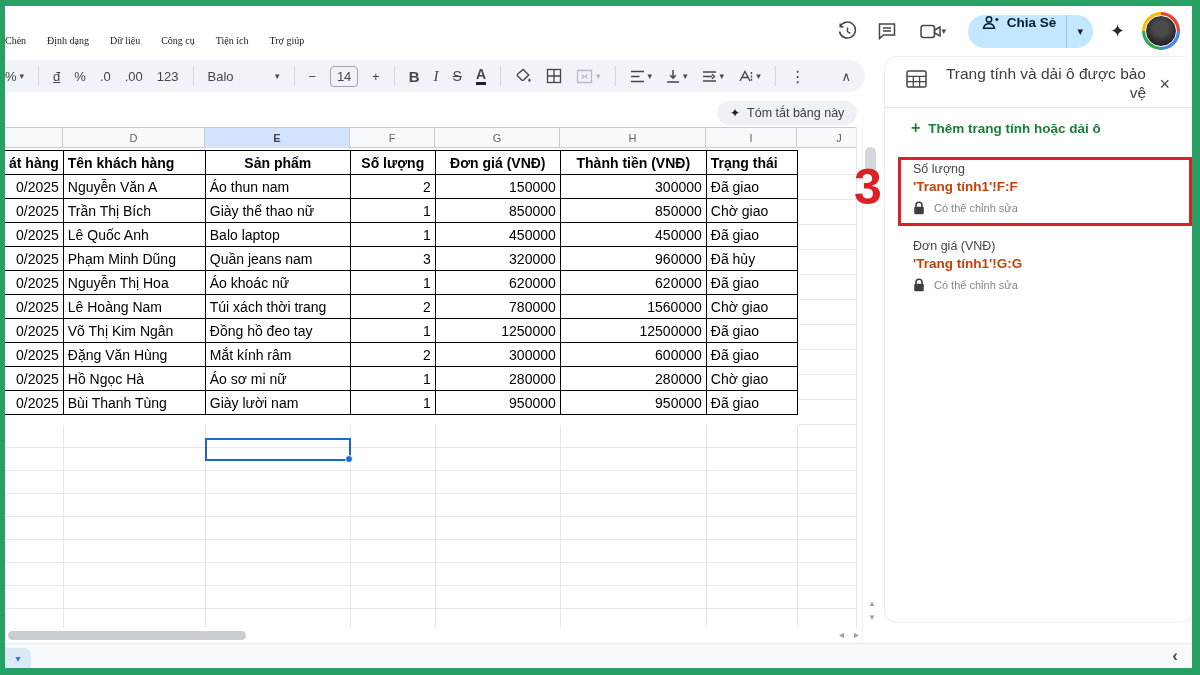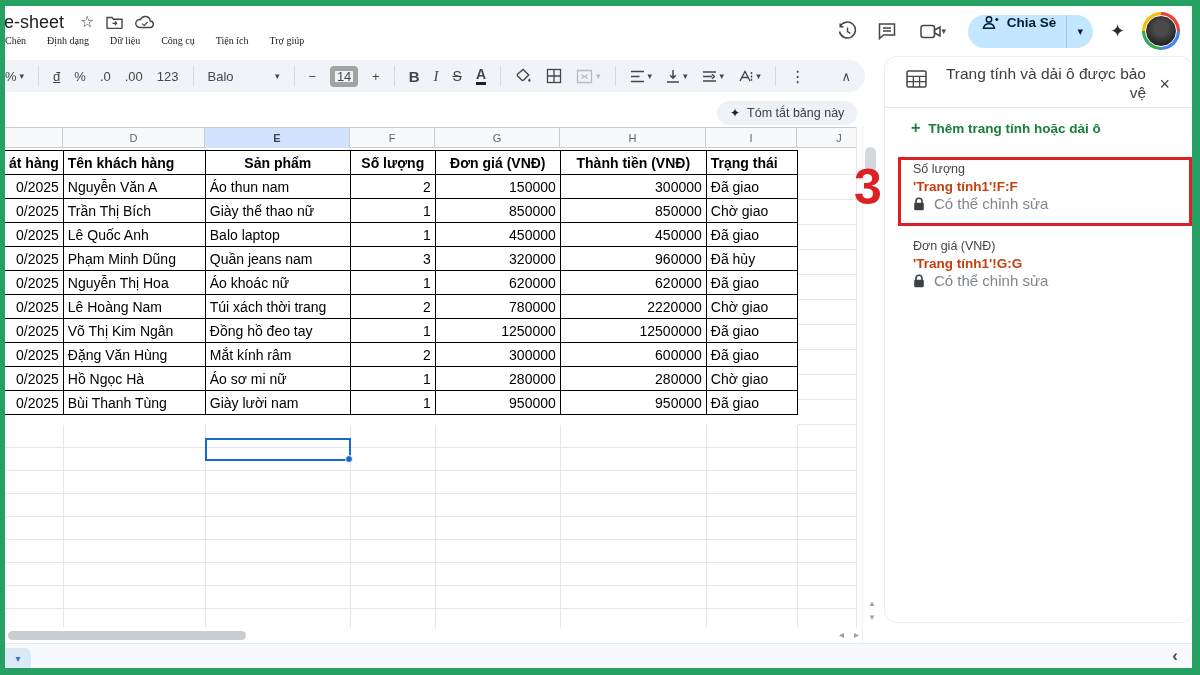--- a/index.html
+++ b/index.html
@@ -28,21 +28,21 @@
 
   
   .toolbar { position:absolute; left:-6px; top:54px; width:866px; height:32px; background:#f0f4f9; border-radius:0 18px 18px 0; display:flex; align-items:center; gap:14px; padding:0 14px 0 6px; color:#444746; }
   .t-item { font-size:13px; color:#444746; display:flex; align-items:center; gap:3px; white-space:nowrap; }
   .t-sep { width:1px; height:20px; background:#d5d9de; }
   .caret { font-size:9px; color:#444746; }
   .t-b { font-weight:700; font-size:15px; }
   .t-i { font-style:italic; font-family:"Liberation Serif",serif; font-size:15px; }
   .t-s { text-decoration:line-through; font-size:14px; }
   .t-a { font-size:14px; font-weight:700; border-bottom:3px solid #202124; line-height:1.05; }
-  .fs-box { width:28px; height:21px; border:5px solid #a3a3a3; border-radius:4px; font-size:13px; display:flex; align-items:center; justify-content:center; background:#f0f4f9; }
+  .fs-box { width:28px; height:21px; border:1px solid #a3a3a3; border-radius:4px; font-size:13px; display:flex; align-items:center; justify-content:center; background:#f0f4f9; }
   .dim { color:#b6bac0; }
   .collapse { margin-left:auto; font-size:13px; color:#444746; }
 
   .ai-chip { position:absolute; left:712px; top:95px; height:24px; padding:0 13px; background:#eef1f5; border-radius:12px; display:flex; align-items:center; gap:7px; }
   .ai-chip .lbl { font-size:12.5px; color:#3c4043; }
   .ai-chip .spark { font-size:12px; color:#202124; }
 
   
   .grid { position:absolute; left:0; top:121px; width:852px; height:501px; overflow:hidden; background:#fff; }
   .col-head { position:absolute; top:0; left:0; height:21px; width:852px; border-top:1px solid #c9cccf; border-bottom:1px solid #c9cccf; background:#f8f9fa; }
@@ -88,52 +88,34 @@
   .panel-title { position:absolute; left:55px; top:7px; width:206px; font-size:15.5px; line-height:19px; color:#3c4043;text-align:right; }
   .panel-close { position:absolute; right:22px; top:17px; font-size:18px; color:#444746; }
   .panel-divider { position:absolute; left:0; top:50px; width:100%; height:1px; background:#e3e6ea; }
   .add-link { position:absolute; left:26px; top:62px; display:flex; align-items:center; gap:8px; color:#188038; }
   .add-link .plus { font-size:16px; font-weight:700; }
   .add-link .txt { font-size:13.5px; font-weight:600; }
 
   .entry { position:absolute; left:28px; width:250px; }
   .entry .name { font-size:12.5px; color:#444746; }
   .entry .range { font-size:13.5px; font-weight:700; color:#c2410c; margin-top:3px; }
-  .entry .perm { display:flex; align-items:center; gap:9px; margin-top:1px; color:#80868b; font-size:15px; }
+  .entry .perm { display:flex; align-items:center; gap:9px; margin-top:7px; color:#80868b; font-size:11px; }
   .entry-1 { top:105px; }
   .entry-2 { top:182px; }
   .red-box { position:absolute; left:13px; top:100px; width:294px; height:69px; border:3px solid #dd2025; }
 
   .annotation-3 { position:absolute; left:849px; top:156px; font-size:50px; font-weight:800; color:#dd2025; line-height:1; letter-spacing:-2px; }
 
   svg { display:block; }
 </style>
 </head>
 <body>
 
 <div id="frame">
 
-  <div class="title-row">
-    <span class="doc-title">e-sheet</span>
-    <span class="title-icons">
-      <span class="glyph-icon">☆</span>
-      <span>
-        <svg width="17" height="14" viewBox="0 0 17 14" fill="none" stroke="#444746" stroke-width="1.4">
-          <path d="M1 2.5 h5 l1.5 1.8 H16 v8.2 a1 1 0 0 1 -1 1 H2 a1 1 0 0 1 -1 -1 Z"></path>
-          <path d="M6.5 8.3 h4 M8.9 6.5 l1.8 1.8 -1.8 1.8" stroke-width="1.2"></path>
-        </svg>
-      </span>
-      <span>
-        <svg width="20" height="14" viewBox="0 0 20 14" fill="none" stroke="#444746" stroke-width="1.4">
-          <path d="M5 12.5 a4 4 0 1 1 .6 -7.9 a5 5 0 0 1 9.6 1.4 a3.2 3.2 0 0 1 -.4 6.5 Z"></path>
-          <path d="M7.4 8.6 l1.8 1.8 3.4-3.4" stroke-width="1.2"></path>
-        </svg>
-      </span>
-    </span>
-  </div>
 
   <div class="menu-row">
     <span class="menu-item">Chèn</span>
     <span class="menu-item">Định dạng</span>
     <span class="menu-item">Dữ liệu</span>
     <span class="menu-item">Công cụ</span>
     <span class="menu-item">Tiện ích</span>
     <span class="menu-item">Trợ giúp</span>
   </div>
 
@@ -334,21 +316,21 @@
             <td class="c4">620000</td>
             <td class="c5">620000</td>
             <td class="c6">Đã giao</td>
           </tr>
           <tr>
             <td class="c0">0/2025</td>
             <td class="c1">Lê Hoàng Nam</td>
             <td class="c2">Túi xách thời trang</td>
             <td class="c3">2</td>
             <td class="c4">780000</td>
-            <td class="c5">2220000</td>
+            <td class="c5">1560000</td>
             <td class="c6">Chờ giao</td>
           </tr>
           <tr>
             <td class="c0">0/2025</td>
             <td class="c1">Võ Thị Kim Ngân</td>
             <td class="c2">Đồng hồ đeo tay</td>
             <td class="c3">1</td>
             <td class="c4">1250000</td>
             <td class="c5">12500000</td>
             <td class="c6">Đã giao</td>

